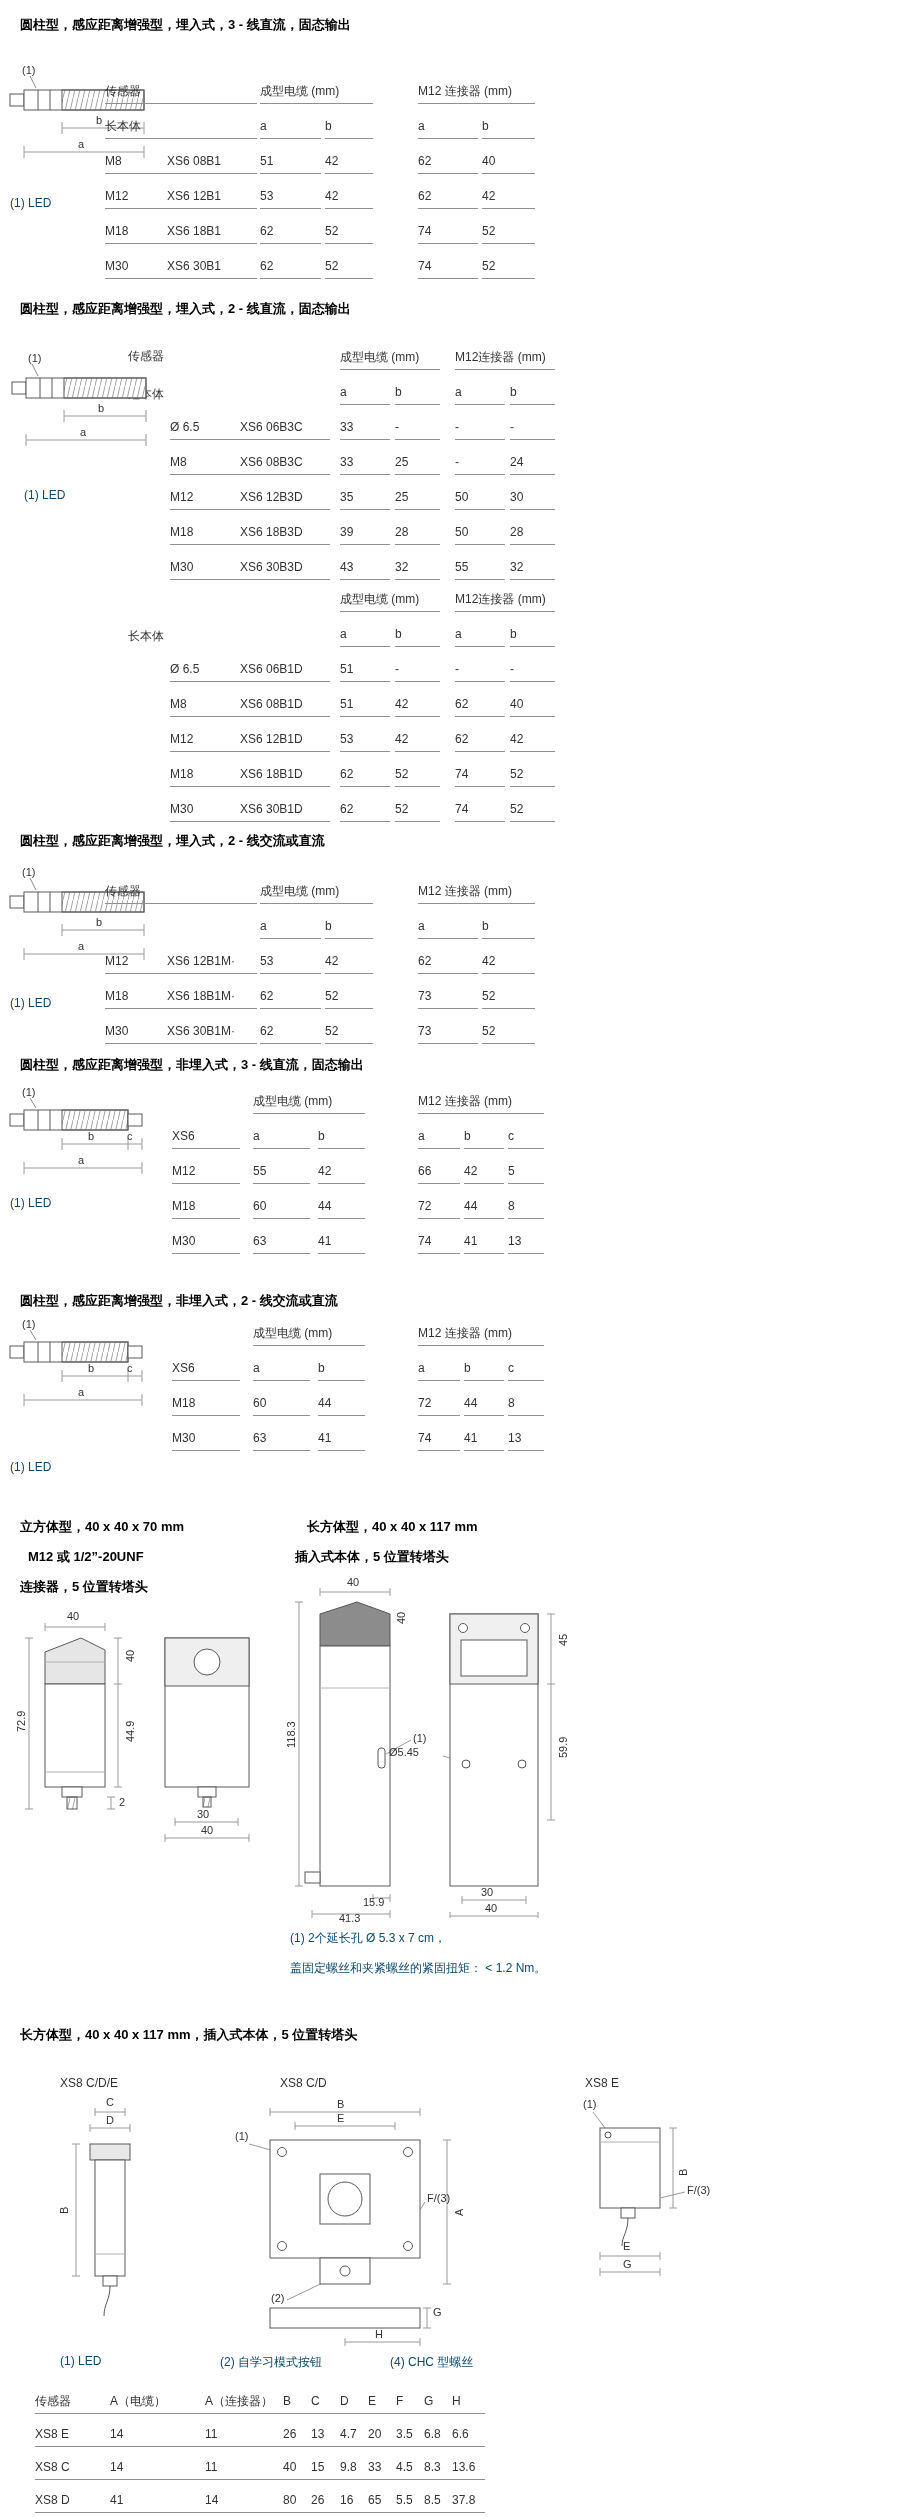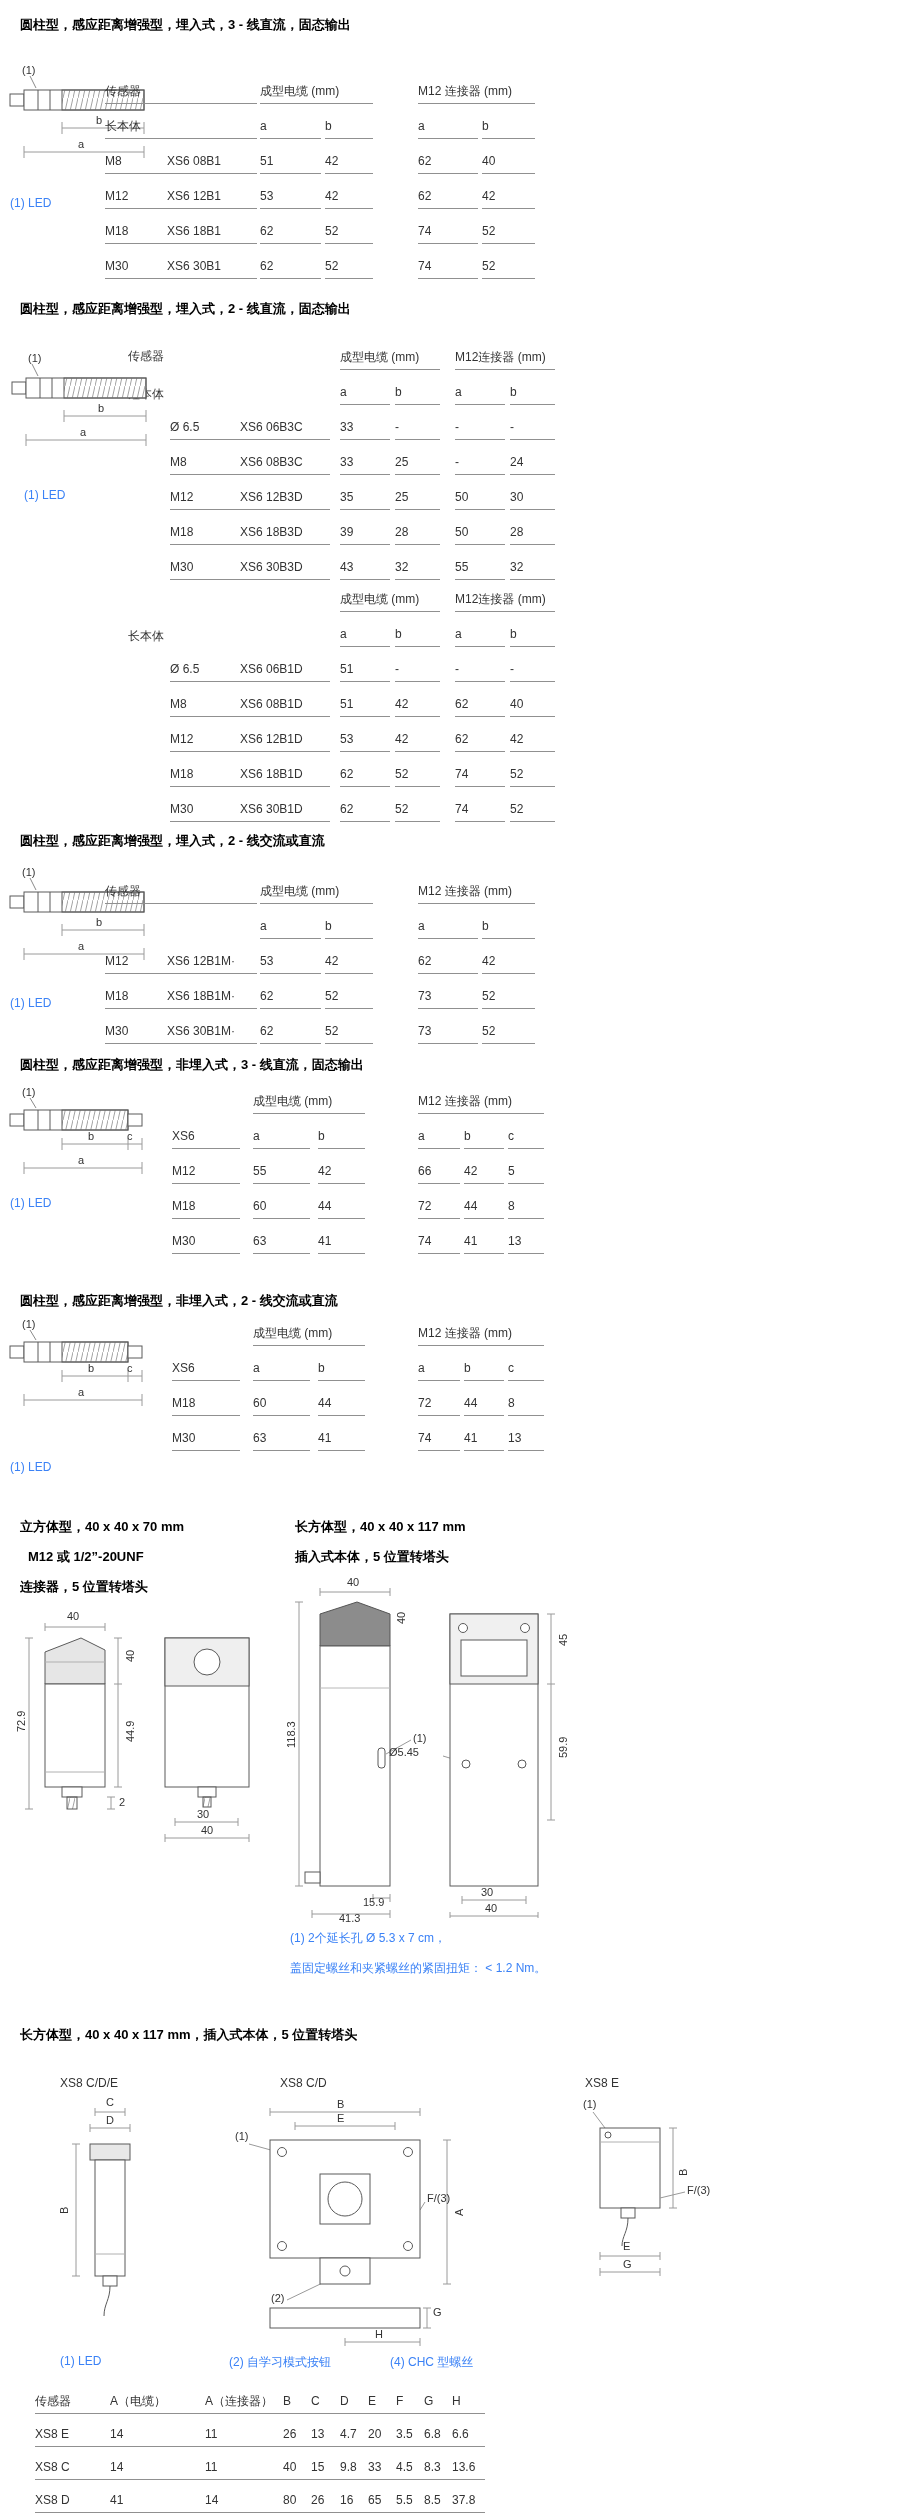--- a/index.html
+++ b/index.html
@@ -1,21 +1,21 @@
 <!DOCTYPE html>
 <html><head>
 <meta charset="utf-8">
 <style>
 *{margin:0;padding:0;box-sizing:border-box}
 html,body{background:#fff}
 .page{position:relative;width:900px;height:2517px;background:#fff;
   font-family:"Liberation Sans","DejaVu Sans",sans-serif;font-size:12px;color:#333;overflow:hidden}
 .abs{position:absolute;white-space:nowrap}
 .title{font-weight:bold;font-size:13px;color:#000}
-.note{font-size:12px;color:#3b82f6}
+.note{font-size:12px;color:#0c4a6e}
 .tbl{position:absolute}
 .trow{display:flex;margin-bottom:13px}
 .cell{height:22px;line-height:19px;border-bottom:1px solid #909090;white-space:nowrap}
 .nob{border-bottom:none}
 .draw{position:absolute}
 .draw svg{position:absolute;left:0;top:0}
 .dlab{position:absolute;font-size:11px;color:#333;white-space:nowrap}
 .rot{transform:rotate(-90deg);transform-origin:0 0}
 
 .a0{width:62px}.a1{width:90px;margin-right:3px}.a2{width:61px;margin-right:4px}
@@ -446,21 +446,21 @@
         <div class="cell q2">41</div>
         <div class="cell q3">74</div>
         <div class="cell q4">41</div>
         <div class="cell q5">13</div>
       </div>
     </div>
 
   <div class="abs title" style="left:20px;top:1518px">立方体型，40 x 40 x 70 mm</div>
   <div class="abs title" style="left:28px;top:1548px">M12 或 1/2”-20UNF</div>
   <div class="abs title" style="left:20px;top:1578px">连接器，5 位置转塔头</div>
-  <div class="abs title" style="left:295px;top:1518px">长方体型，40 x 40 x 117 mm</div>
+  <div class="abs title" style="left:307px;top:1518px">长方体型，40 x 40 x 117 mm</div>
   <div class="abs title" style="left:295px;top:1548px">插入式本体，5 位置转塔头</div>
 
   <div class="draw" style="left:15px;top:1610px;width:265px;height:297px">
     <svg width="265" height="285" style="top:12px">
       <polygon points="30,62 30,30 66,16 90,28 90,62" fill="#e6e6e6" stroke="#5a5a5a"></polygon>
       <line x1="30" y1="40" x2="90" y2="40" stroke="#b0b0b0"></line>
       <rect x="30" y="62" width="60" height="103" fill="#fff" stroke="#5a5a5a"></rect>
       <line x1="30" y1="150" x2="90" y2="150" stroke="#b0b0b0"></line>
       <rect x="47" y="165" width="20" height="10" fill="#fff" stroke="#5a5a5a"></rect>
       <rect x="52" y="175" width="10" height="12" fill="url(#th)" stroke="#5a5a5a"></rect>
@@ -658,21 +658,21 @@
       </g>
     </svg>
     <span class="dlab" style="left:28px;top:4px">(1)</span>
     <span class="dlab rot" style="left:122px;top:82px">B</span>
     <span class="dlab" style="left:132px;top:90px">F/(3)</span>
     <span class="dlab" style="left:68px;top:146px">E</span>
     <span class="dlab" style="left:68px;top:164px">G</span>
   </div>
 
   <div class="abs note" style="left:60px;top:2354px">(1) LED</div>
-  <div class="abs note" style="left:229px;top:2354px">(2) 自学习模式按钮</div>
+  <div class="abs note" style="left:220px;top:2354px">(2) 自学习模式按钮</div>
   <div class="abs note" style="left:390px;top:2354px">(4) CHC 型螺丝</div>
 
   <div class="tbl tD" style="left:35px;top:2392px;width:450px">
     <div class="trow">
       <div class="cell d0">传感器</div>
       <div class="cell d1">A（电缆）</div>
       <div class="cell d2">A（连接器）</div>
       <div class="cell d3">B</div>
       <div class="cell d4">C</div>
       <div class="cell d5">D</div>

